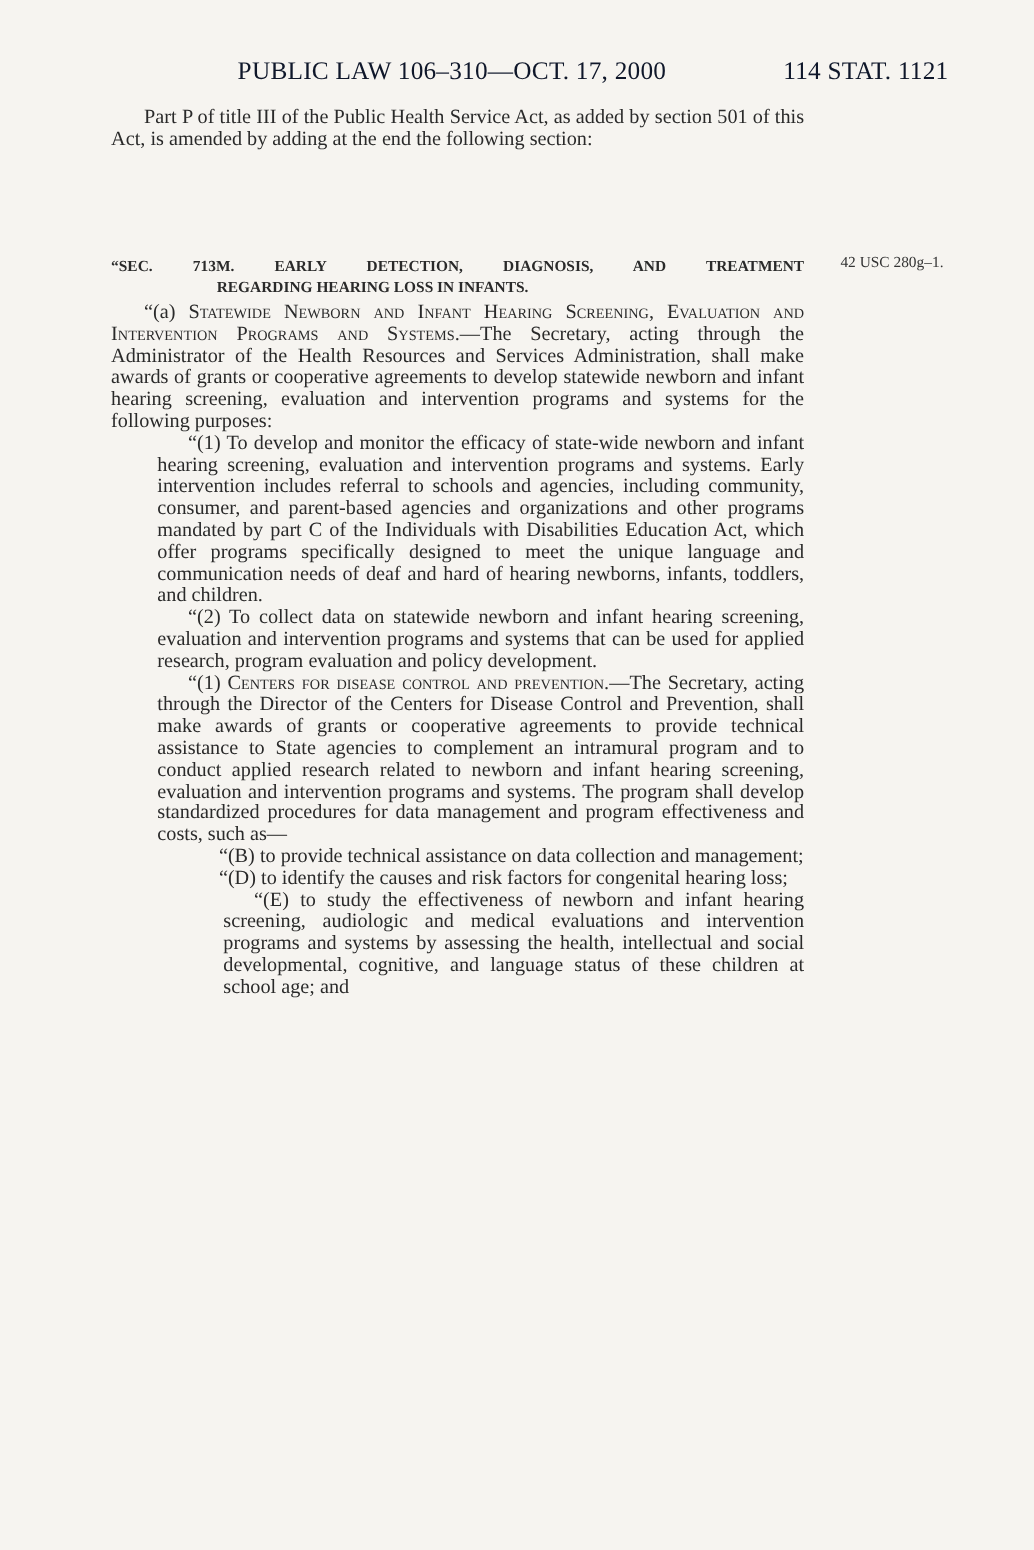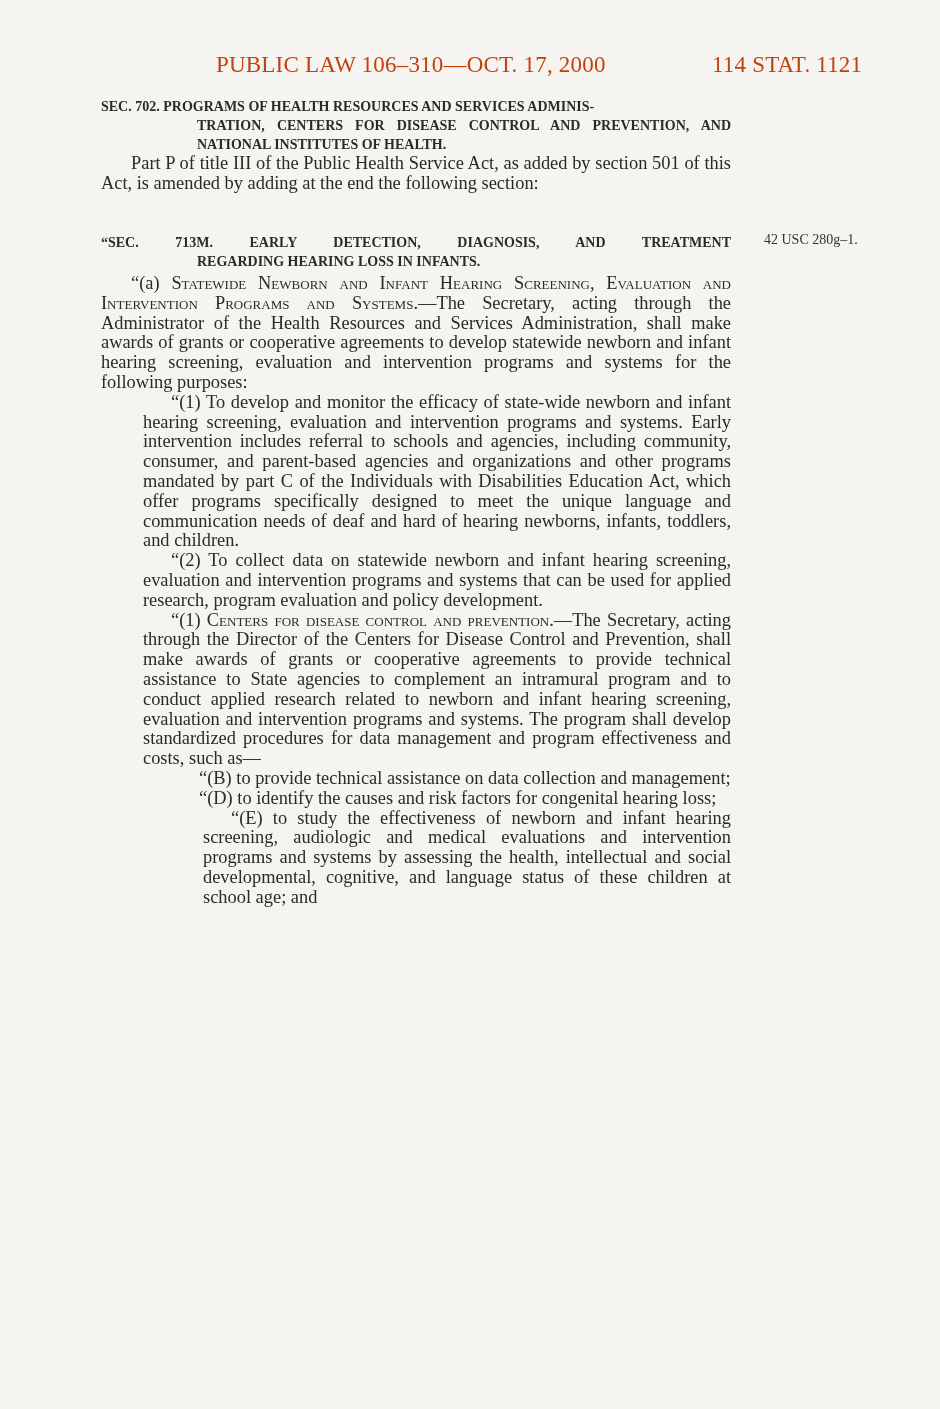--- a/index.html
+++ b/index.html
@@ -1,40 +1,36 @@
 <!DOCTYPE html>
 <html><head>
 <meta charset="utf-8">
 <style>
   html, body { margin:0; padding:0; }
   body { width:940px; height:1409px; background:#f6f4f0; position:relative; overflow:hidden;
          font-family:"Liberation Serif", "DejaVu Serif", serif; color:#2a2a2a; }
-  .hdr { position:absolute; top:52px; font-size:23px; letter-spacing:0.2px; color:#c2410c; }
+  .hdr { position:absolute; top:52px; font-size:23px; letter-spacing:0.2px; color:#0f172a; }
   .hdr-left { left:216px; }
   .hdr-right { left:712px; }
   .body { position:absolute; left:101px; width:630px; font-size:18.4px; line-height:19.8px; }
   .sec { font-weight:bold; font-size:14px; line-height:19px; }
   .sec .cont { display:block; padding-left:96px; text-align:justify; text-align-last:left; }
   .p { text-indent:30px; margin:0; text-align:justify; }
   .i1 { margin-left:42px; text-indent:28px; margin-top:0; margin-bottom:0; text-align:justify; }
   .sc { font-variant:small-caps; }
   .margin-note { position:absolute; left:764px; font-size:14px; top:232px; color:#333; }
   p { margin:0; }
 </style>
 </head>
 <body>
 
 <div class="hdr hdr-left">PUBLIC LAW 106–310—OCT. 17, 2000</div>
 <div class="hdr hdr-right">114 STAT. 1121</div>
 
 <div class="body" style="top:97px;">
-  <div class="sec">
-    <span>SEC. 702. PROGRAMS OF HEALTH RESOURCES AND SERVICES ADMINIS-</span>
-    <span class="cont">TRATION, CENTERS FOR DISEASE CONTROL AND PREVENTION, AND NATIONAL INSTITUTES OF HEALTH.</span>
-  </div>
   <p class="p">Part P of title III of the Public Health Service Act, as added by section 501 of this Act, is amended by adding at the end the following section:</p>
 </div>
 
 <div class="margin-note">42 USC 280g–1.</div>
 
 <div class="body" style="top:233px;">
   <div class="sec" style="margin-bottom:3px;">
     <span style="display:block;text-align:justify;text-align-last:justify;">“SEC. 713M. EARLY DETECTION, DIAGNOSIS, AND TREATMENT</span>
     <span class="cont">REGARDING HEARING LOSS IN INFANTS.</span>
   </div>

